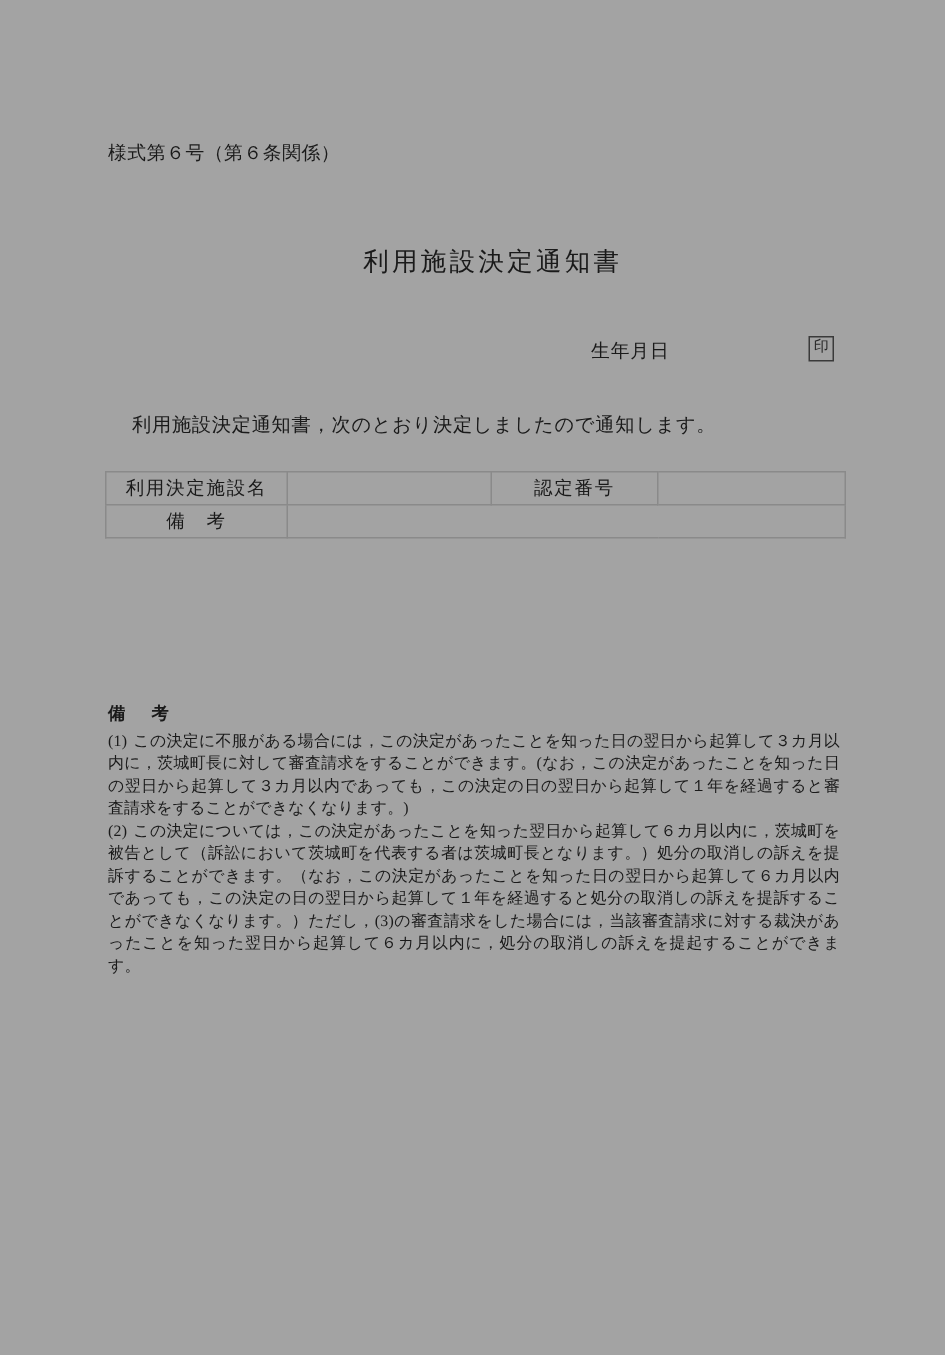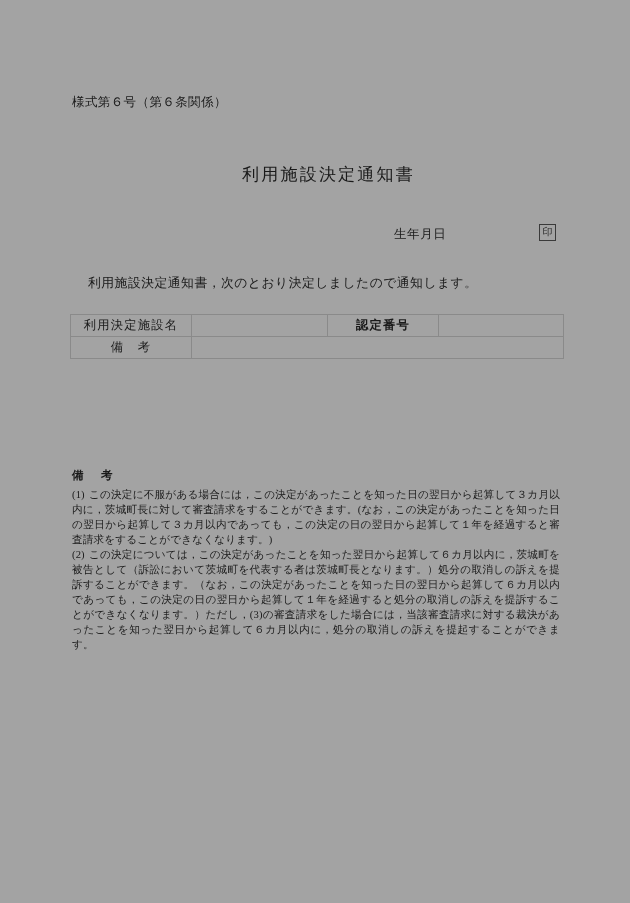--- a/index.html
+++ b/index.html
@@ -97,21 +97,21 @@
     border: 1px solid #8a8a8a;
     height: 21px;
     font-size: 12.3px;
     letter-spacing: 1.2px;
     text-align: center;
     vertical-align: middle;
     padding: 0;
   }
   .col-label-1 { width: 120px; }
   .col-value-1 { width: 135px; }
-  .col-label-2 { width: 110px; font-weight: bold; }
+  .col-label-2 { width: 110px; }
   .col-value-2 { width: 124px; }
   .remarks-label-cell { height: 92px; }
   .remarks-value-cell { height: 92px; }
 
   
   .notes {
     position: absolute;
     left: 72px;
     top: 468px;
     width: 488px;

